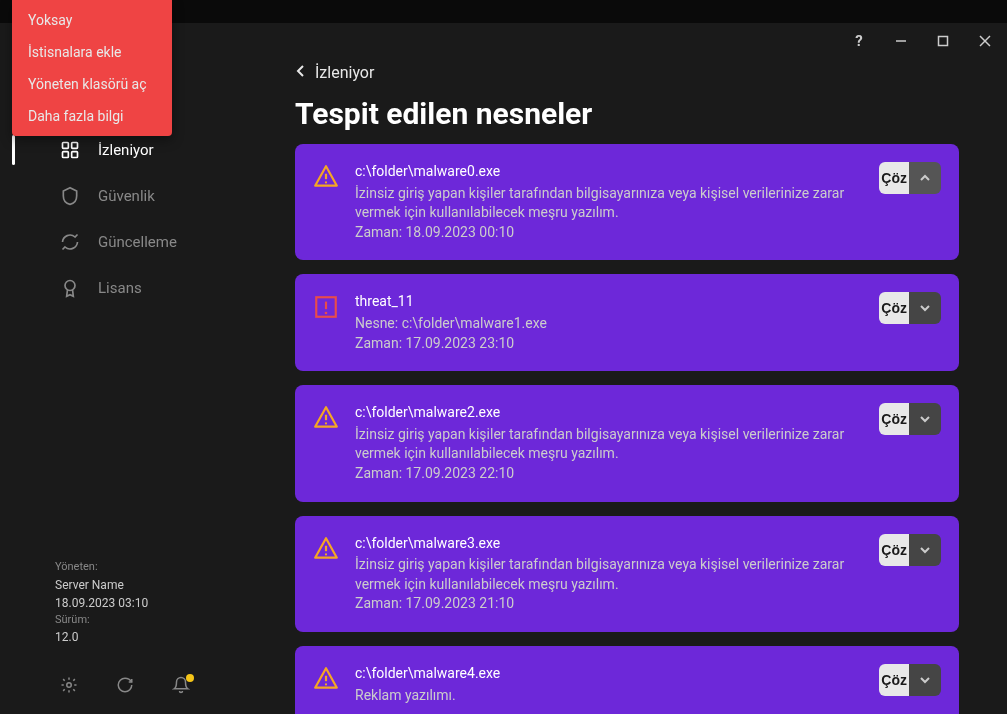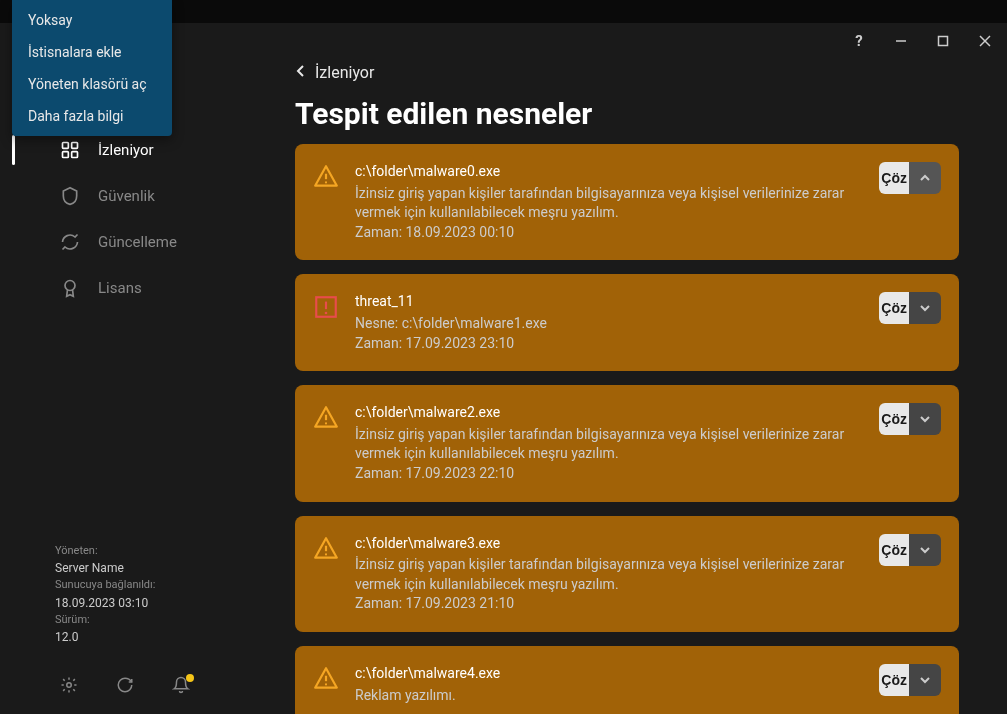--- a/index.html
+++ b/index.html
@@ -149,21 +149,21 @@
 .list {
   flex: 1;
   overflow-y: auto;
   padding-right: 18px;
   scrollbar-width: thin;
   scrollbar-color: #555 transparent;
 }
 .list::-webkit-scrollbar { width: 6px; }
 .list::-webkit-scrollbar-thumb { background: #555; border-radius: 3px; }
 .card {
-  background: #a16207;
+  background: #6d28d9;
   border-radius: 8px;
   padding: 18px 18px 18px 18px;
   margin-bottom: 14px;
   display: flex;
   gap: 16px;
   align-items: flex-start;
 }
 .card-icon {
   width: 26px;
   height: 26px;
@@ -207,21 +207,21 @@
   cursor: pointer;
   color: #ccc;
 }
 .btn-chevron.open {
   background: #555;
 }
 .context-menu {
   position: absolute;
   top: 0;
   left: 12px;
-  background: #0c4a6e;
+  background: #ef4444;
   border-radius: 0 0 4px 4px;
   box-shadow: 0 4px 12px rgba(0,0,0,0.4);
   padding: 4px 0;
   z-index: 100;
   min-width: 160px;
 }
 .context-item {
   padding: 8px 16px;
   color: #e8e8e8;
   font-size: 14px;
@@ -275,21 +275,20 @@
               <circle cx="12" cy="9" r="6"></circle>
               <path d="M9 14 L8 22 L12 20 L16 22 L15 14"></path>
             </svg>
         </span>
         <span>Lisans</span>
       </div>
     </div>
     <div class="sidebar-footer">
       <div>Yöneten:</div>
       <div class="val">Server Name</div>
-      <div>Sunucuya bağlanıldı:</div>
       <div class="val">18.09.2023 03:10</div>
       <div>Sürüm:</div>
       <div class="val">12.0</div>
     </div>
     <div class="sidebar-actions">
       <span class="sidebar-action">
         <svg viewBox="0 0 24 24" width="18" height="18" fill="none" stroke="#888" stroke-width="2">
             <circle cx="12" cy="12" r="3"></circle>
             <path d="M12 2 L12 5 M12 19 L12 22 M4.2 4.2 L6.3 6.3 M17.7 17.7 L19.8 19.8 M2 12 L5 12 M19 12 L22 12 M4.2 19.8 L6.3 17.7 M17.7 6.3 L19.8 4.2"></path>
           </svg>

